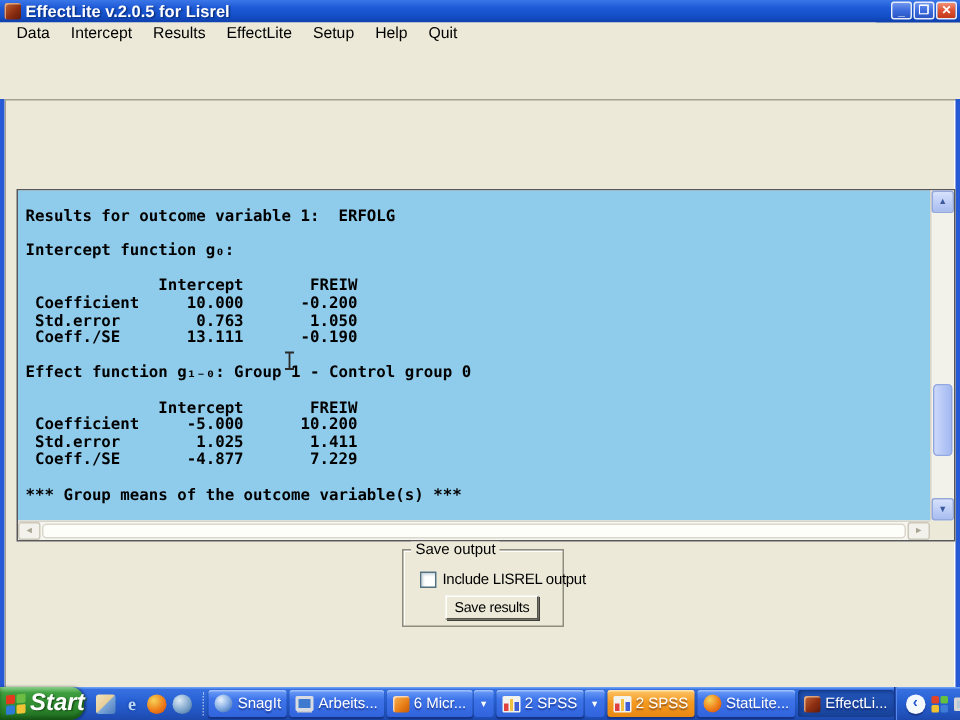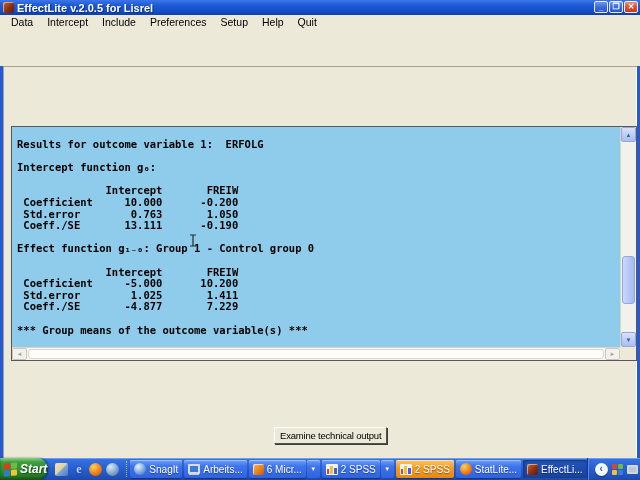--- a/index.html
+++ b/index.html
@@ -87,21 +87,21 @@
     background:linear-gradient(180deg,#8CD28C 0%,#3E9E3E 18%,#2F8B2F 60%,#1F6C1F 100%);
     box-shadow:1px 0 2px rgba(0,0,30,.5), inset 0 -2px 3px rgba(0,40,0,.4);
     display:flex;align-items:center;gap:3px;padding-left:4px;cursor:default;}
   .flag{width:13px;height:13px;display:grid;grid-template-columns:6px 6px;grid-template-rows:6px 6px;
     gap:1px;transform:skewY(-6deg);}
   .flag i{border-radius:1px;}
   .flag i:nth-child(1){background:#E3391F;}
   .flag i:nth-child(2){background:#6DBD45;}
   .flag i:nth-child(3){background:#2F7CD6;}
   .flag i:nth-child(4){background:#F0C435;}
-  .start-label{color:#fff;font-size:12px;font-weight:bold;font-style:italic;
+  .start-label{color:#fff;font-size:16px;font-weight:bold;font-style:italic;
     text-shadow:1px 1px 1px #174F17;}
 
   .qlaunch{display:flex;align-items:center;gap:4px;margin:0 4px 0 8px;}
   .ql{width:13px;height:13px;cursor:default;}
   .ql.mail{border-radius:2px;background:linear-gradient(135deg,#F0E3C0 0%,#E8CE96 49%,#7FA8D8 51%,#4A7BBE 100%);}
   .ql.ie{display:flex;align-items:center;justify-content:center;color:#BFD8FA;
     font-size:12px;font-weight:bold;font-family:"Liberation Serif",serif;text-shadow:0 0 2px #0A3C8E;}
   .ql.fx{border-radius:50%;background:radial-gradient(circle at 35% 30%,#F7D358 0%,#EE7E1A 55%,#C8470C 100%);}
   .ql.globe{border-radius:50%;background:radial-gradient(circle at 35% 30%,#DCEAF6 0%,#7FA6CC 55%,#3E6A96 100%);}
   .sep{width:3px;height:16px;margin:0 3px;border-left:1px dotted rgba(255,255,255,.55);}
@@ -172,22 +172,22 @@
         </div>
       <div class="wbtn close">
           <span>✕</span>
         </div>
     </div>
   </div>
 
   <div class="menubar">
     <span class="mitem">Data</span>
     <span class="mitem">Intercept</span>
-    <span class="mitem">Include</span>
-    <span class="mitem">Preferences</span>
+    <span class="mitem">Results</span>
+    <span class="mitem">EffectLite</span>
     <span class="mitem">Setup</span>
     <span class="mitem">Help</span>
     <span class="mitem">Quit</span>
   </div>
 
   <div class="main">
 
     <div class="textctrl">
       <pre class="output">Results for outcome variable 1:  ERFOLG
 
@@ -227,22 +227,29 @@
           </div>
       </div>
 
       <div class="corner"></div>
     </div>
 
     <svg class="ibeam" width="8" height="13" viewBox="0 0 8 13">
       <path d="M1 1 H7 M4 1 V12 M1 12 H7" stroke="#2A2A2A" stroke-width="1.2" fill="none"></path>
     </svg>
 
-
-    <button class="btn95 btn-examine">Examine technical output</button>
+    <div class="groupbox">
+      <span class="gb-label">Save output</span>
+      <div class="cbrow">
+        <div class="checkbox"></div>
+        <span class="cblabel">Include LISREL output</span>
+      </div>
+      <button class="btn95 btn-save">Save results</button>
+    </div>
+
   </div>
 
   <div class="taskbar">
 
     <div class="start">
       <div class="flag">
           <i></i>
           <i></i>
           <i></i>
           <i></i>

